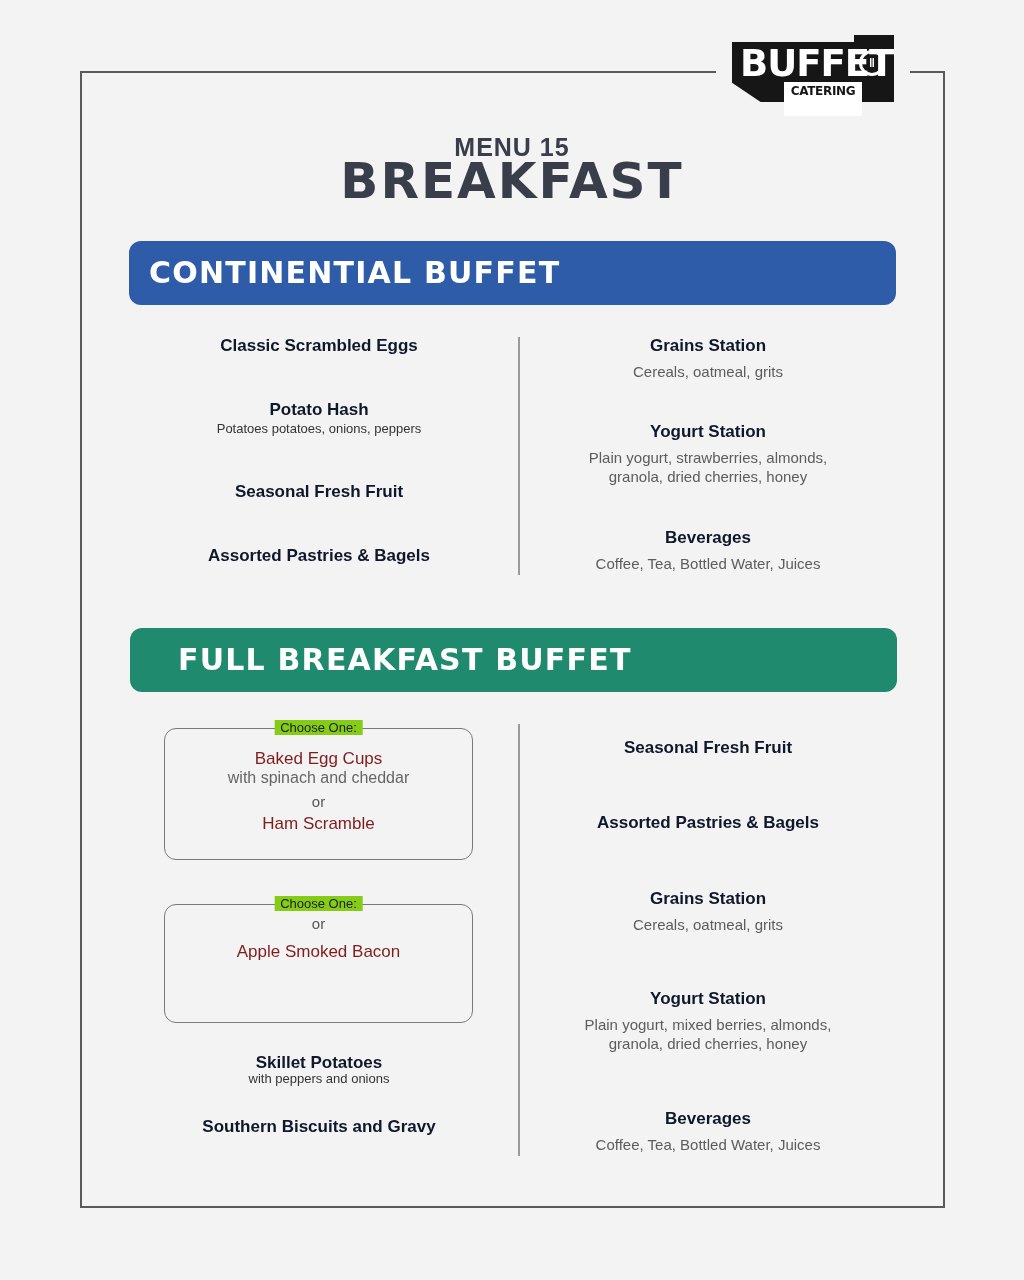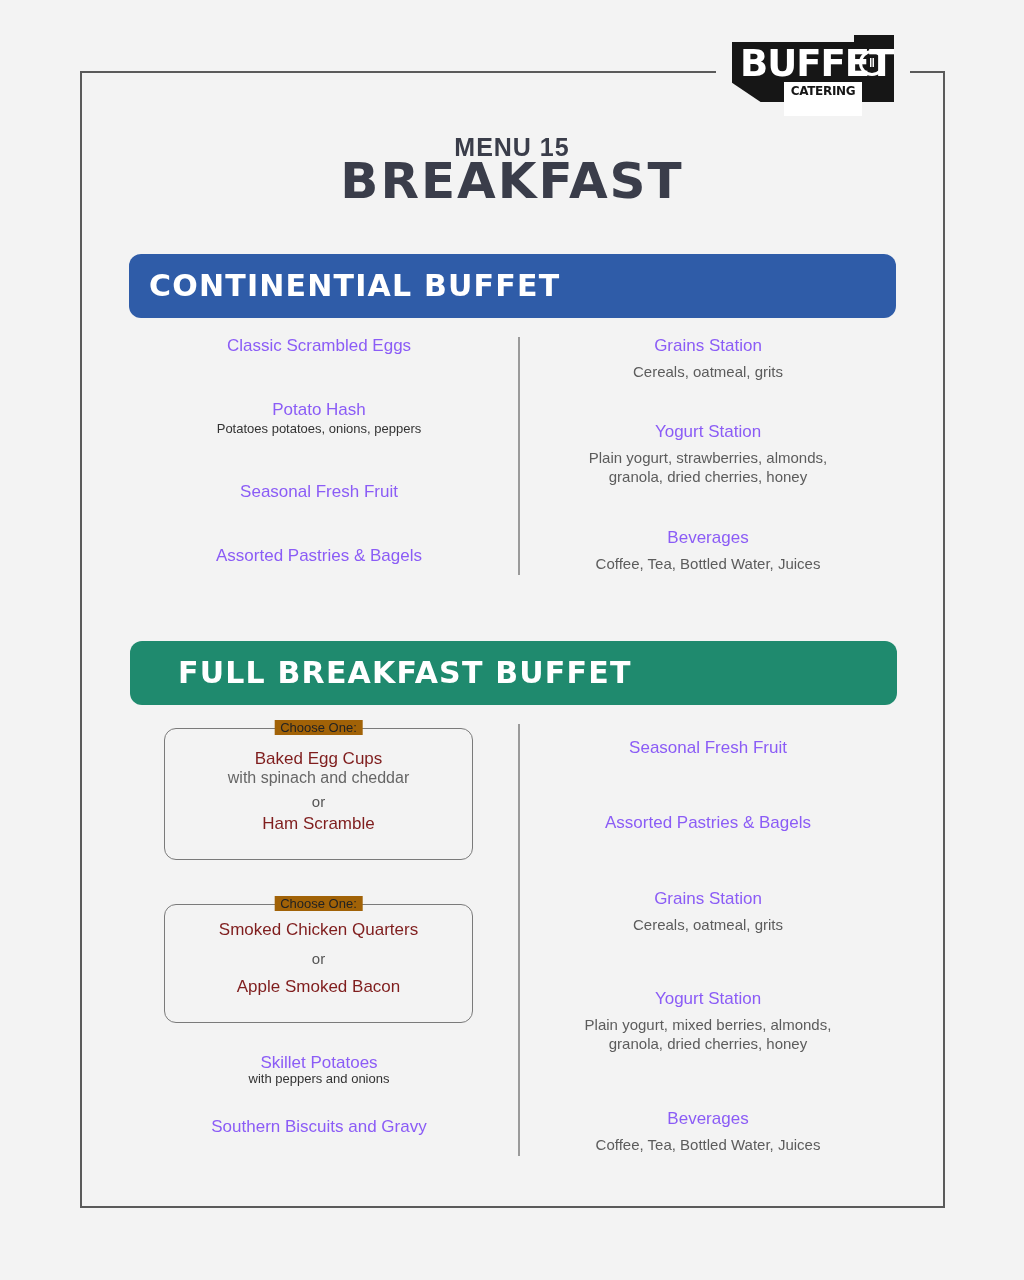--- a/index.html
+++ b/index.html
@@ -20,32 +20,32 @@
   .logo .catering { position:absolute; left:52px; top:47px; width:78px; height:34px; background:#fff;
                     color:#161616; font-weight:900; font-size:12px; text-align:center; line-height:18px;
                     font-family:"DejaVu Sans", sans-serif; letter-spacing:-0.3px; }
   .menu-num { position:absolute; left:0; width:1024px; top:122px; text-align:center;
               font-size:25px; font-weight:bold; color:#3a3d4a; letter-spacing:1px;margin-top:11px; }
   .title { position:absolute; left:0; width:1024px; top:152px; text-align:center;
            font-size:50px; font-weight:900; color:#3a3d4a; letter-spacing:2px;
            font-family:"DejaVu Sans", sans-serif; }
   .banner { position:absolute; left:129px; width:767px; height:64px; border-radius:12px;
             color:#fff; font-weight:bold; font-size:30px; line-height:64px; padding-left:20px;
-            box-sizing:border-box; letter-spacing:1.2px; font-family:"DejaVu Sans", sans-serif;margin-top:13px; }
+            box-sizing:border-box; letter-spacing:1.2px; font-family:"DejaVu Sans", sans-serif; }
   .banner.blue { top:241px; background:#2f5ca8; }
   .banner.green { top:628px; background:#1f8a6e; left:130px;padding-left:48px; }
   .divider { position:absolute; left:518px; width:2px; background:#9a9a9a; }
   .item { position:absolute; text-align:center; }
-  .item .name { font-weight:normal; font-size:17px; color:#8b5cf6; }
+  .item .name { font-weight:bold; font-size:17px; color:#0f172a; }
   .item .desc { font-size:15px; color:#5c5c5c; line-height:19px; margin-top:6px; }
   .item .desc.small { font-size:13px; color:#333; margin-top:1px; line-height:16px; }
   .choose { position:absolute; left:164px; width:309px; border:1px solid #7a7a7a; border-radius:12px;
             box-sizing:border-box; text-align:center; }
   .choose .legend { position:absolute; top:-9px; left:50%; transform:translateX(-50%);
-                    background:#a16207; padding:0 6px; font-size:13px; color:#222; white-space:nowrap; }
+                    background:#84cc16; padding:0 6px; font-size:13px; color:#222; white-space:nowrap; }
   .choose .opt { font-weight:normal; font-size:17px; color:#7f1d1d; }
   .choose .sub { font-size:16px; color:#666; }
   .choose .or { font-size:15px; color:#555; }
   .col-left { left:129px; width:380px; }
   .col-right { left:520px; width:376px; }
 </style>
 </head>
 <body>
 
 <div class="frame"></div>
@@ -101,21 +101,20 @@
 <div class="choose" style="top:728px;height:132px;">
   <div class="legend">Choose One:</div>
   <div class="opt" style="margin-top:20px;">Baked Egg Cups</div>
   <div class="sub">with spinach and cheddar</div>
   <div class="or" style="margin-top:6px;">or</div>
   <div class="opt" style="margin-top:4px;">Ham Scramble</div>
 </div>
 
 <div class="choose" style="top:904px;height:119px;">
   <div class="legend">Choose One:</div>
-  <div class="opt" style="margin-top:15px;">Smoked Chicken Quarters</div>
   <div class="or" style="margin-top:10px;">or</div>
   <div class="opt" style="margin-top:10px;">Apple Smoked Bacon</div>
 </div>
 
 <div class="item col-left" style="top:1053px;">
   <div class="name">Skillet Potatoes</div>
   <div class="desc small" style="margin-top:-2px;">with peppers and onions</div>
 </div>
 <div class="item col-left" style="top:1117px;">
   <div class="name">Southern Biscuits and Gravy</div>

